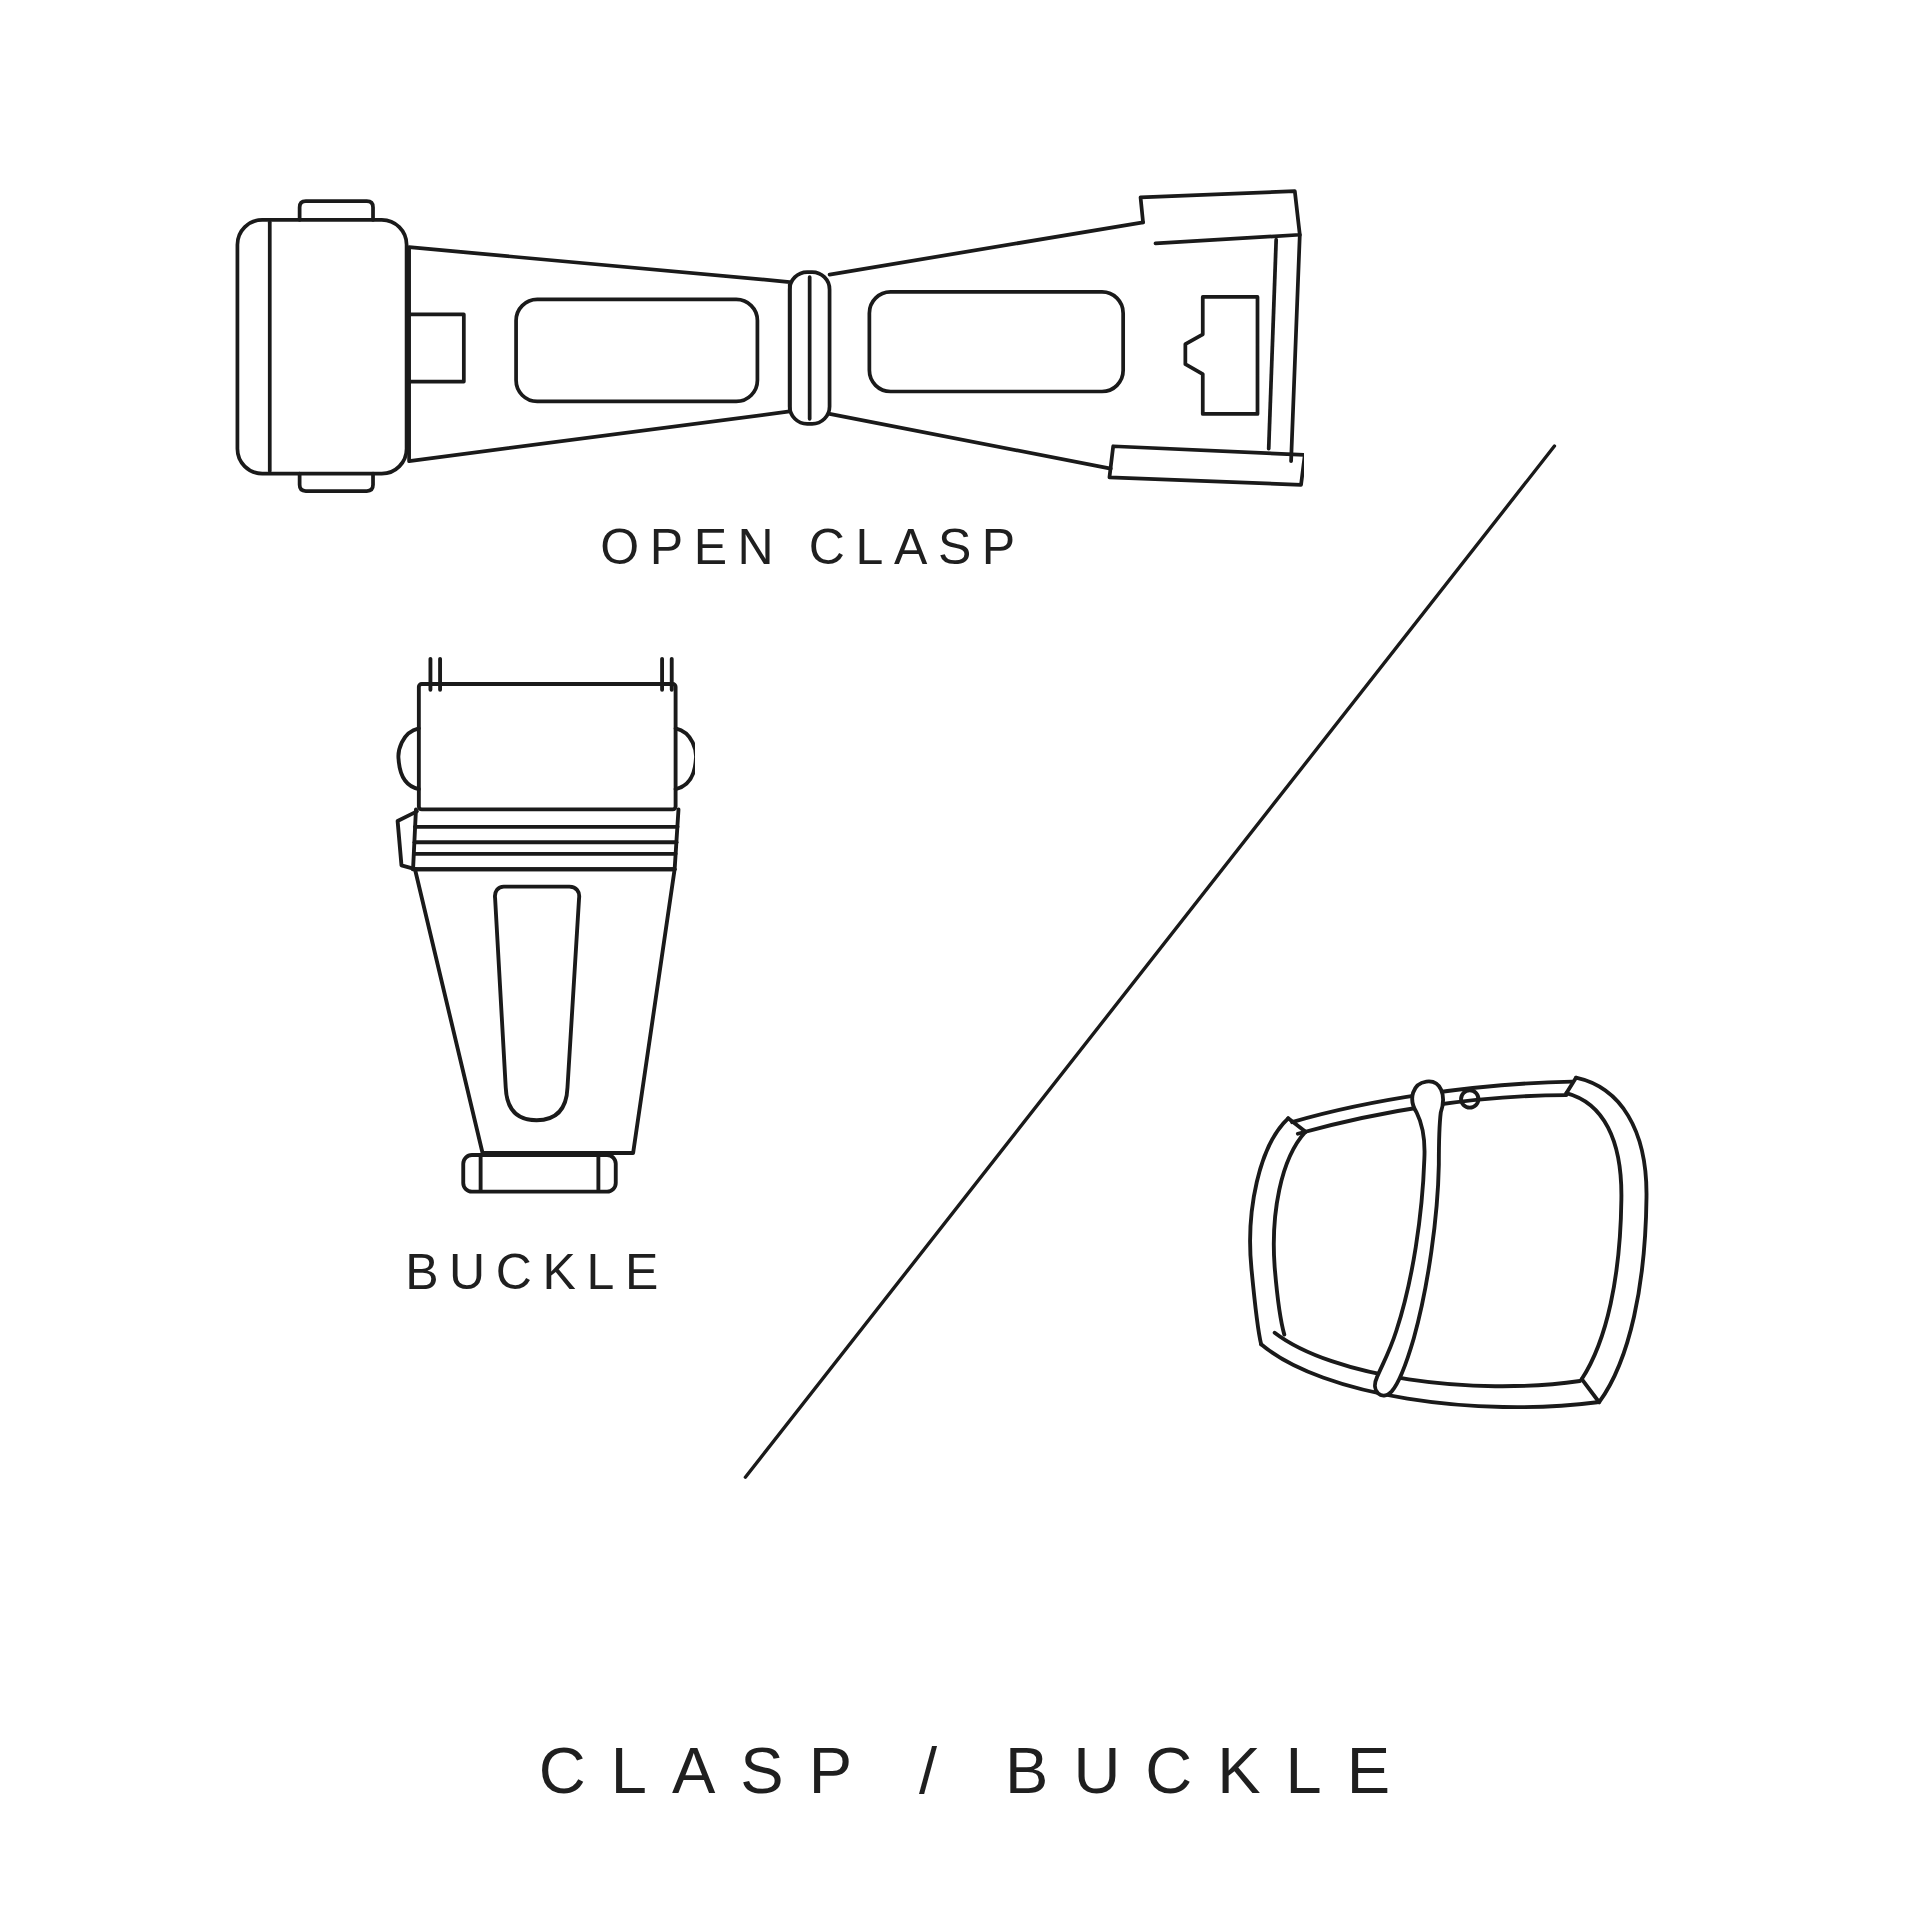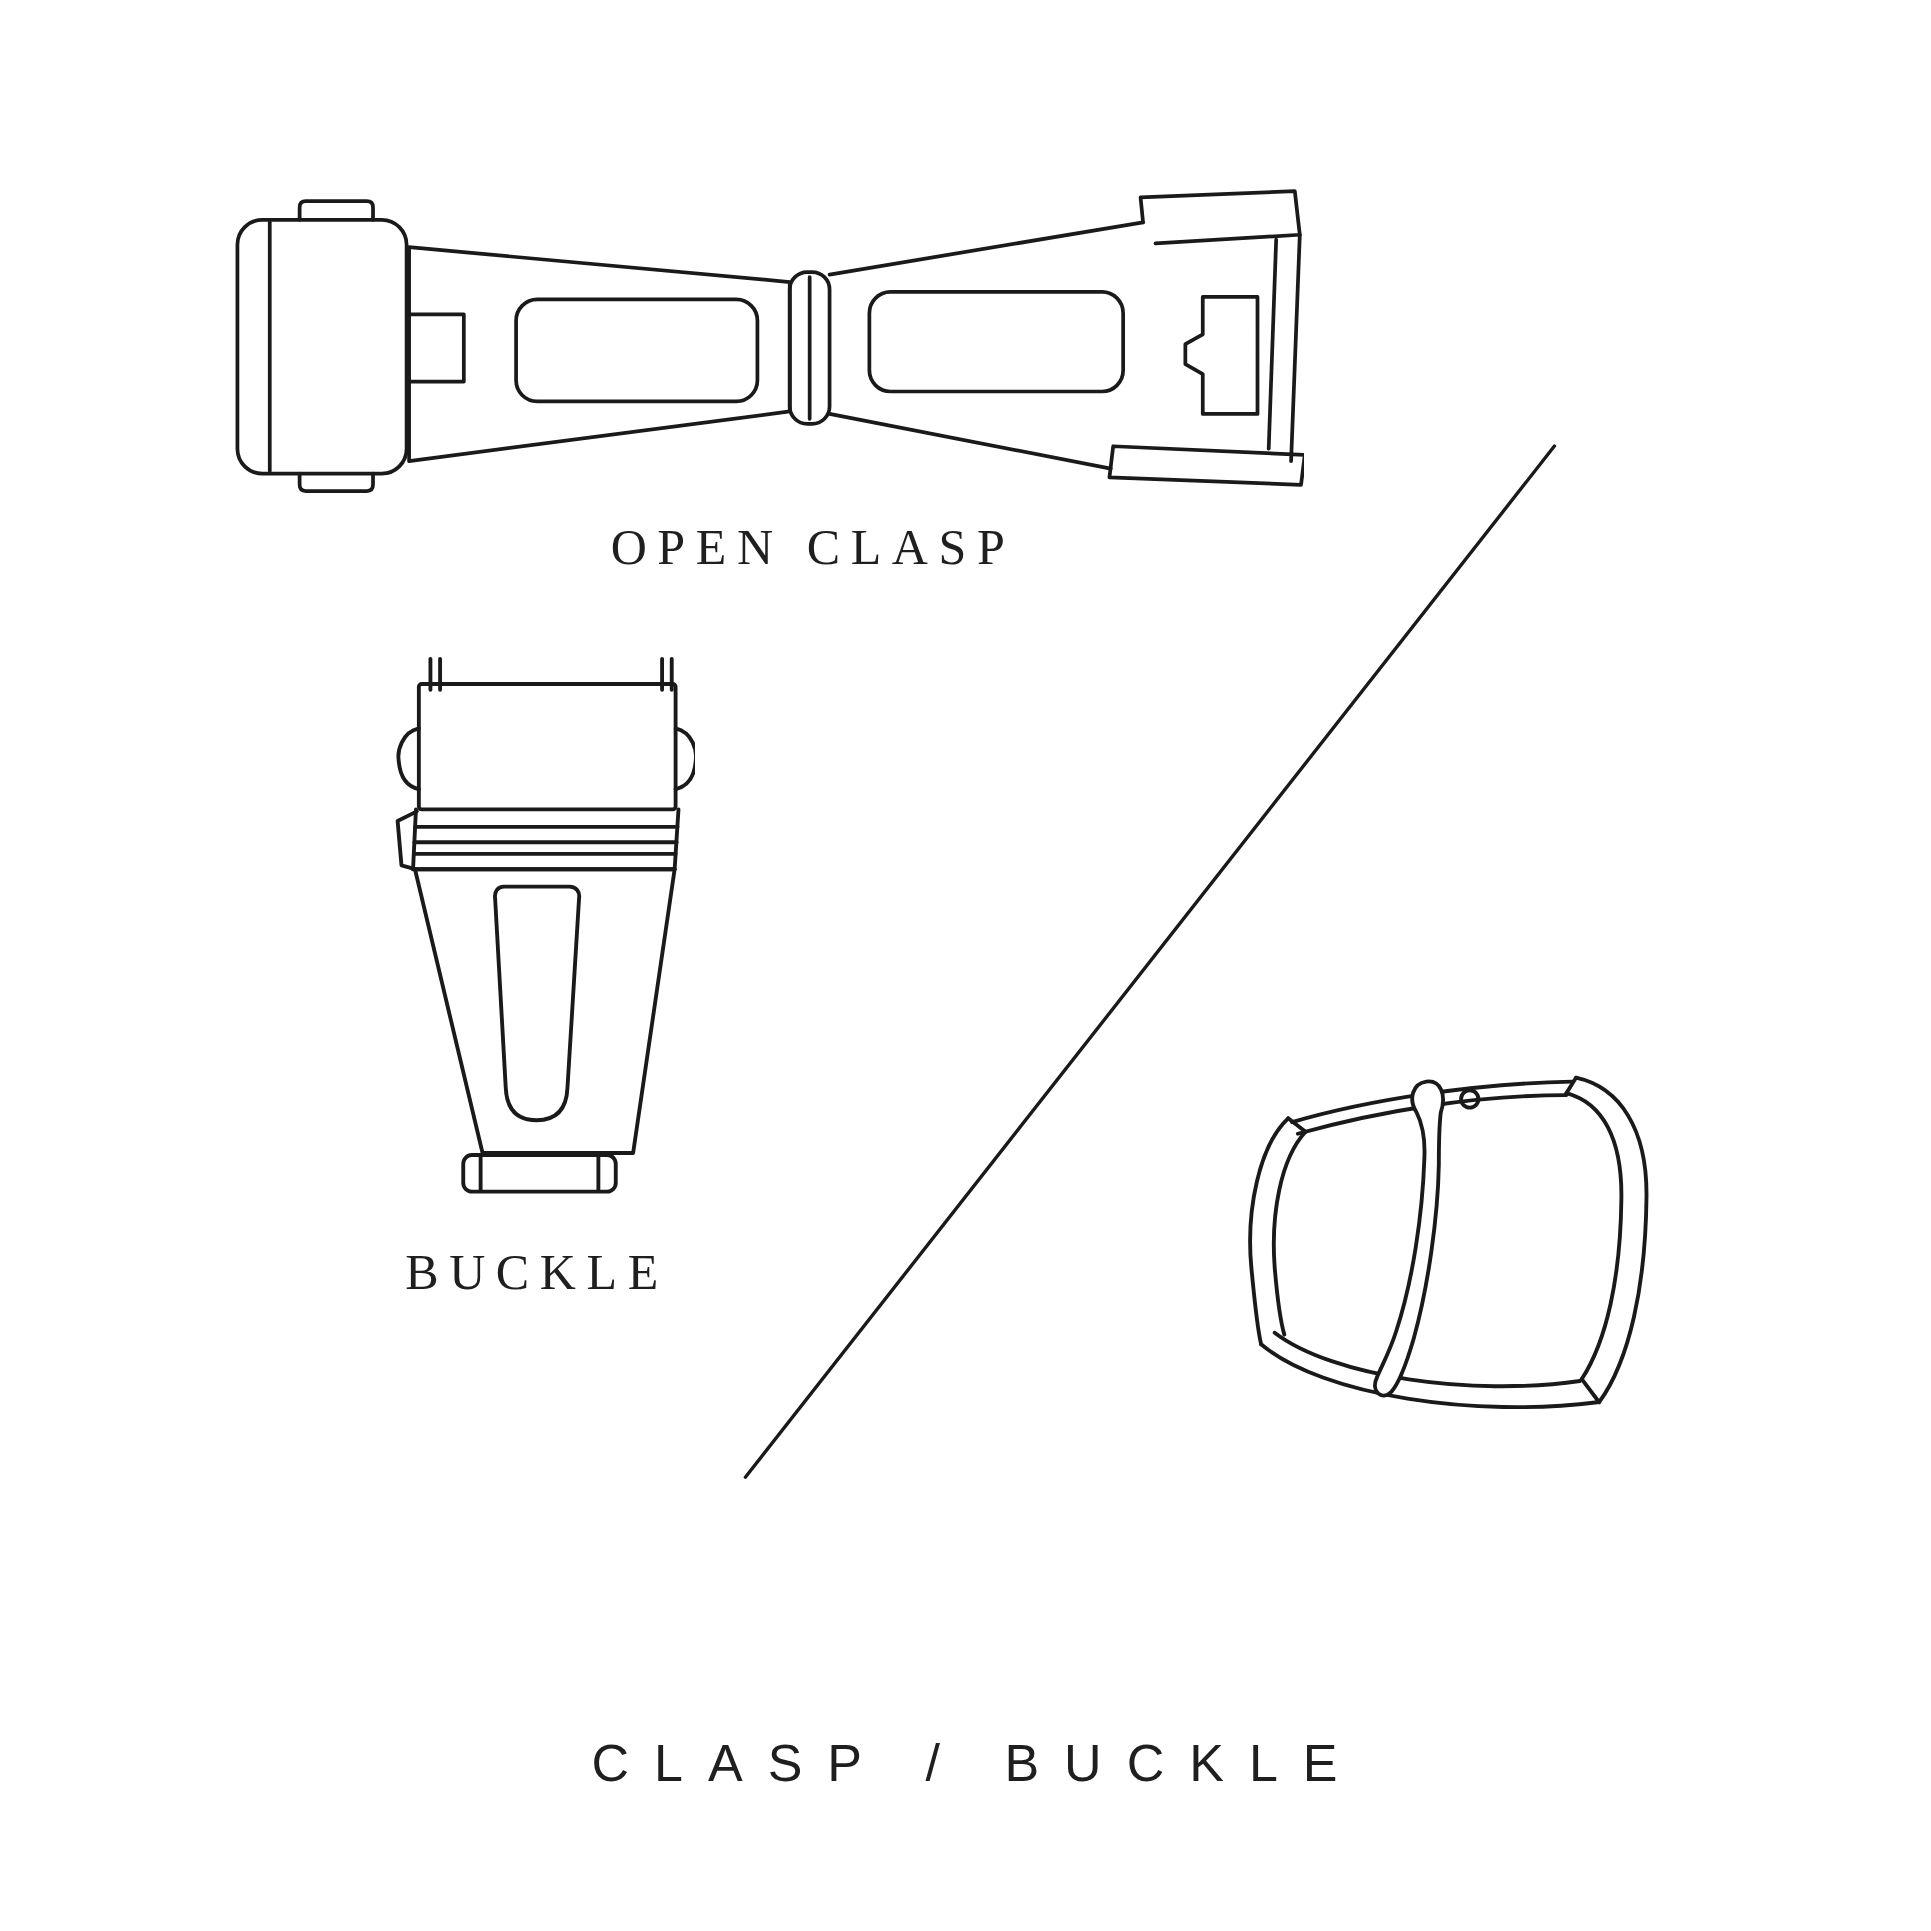--- a/index.html
+++ b/index.html
@@ -47,28 +47,27 @@
   }
   .caption {
     position: absolute;
     transform: translateX(-50%);
     color: var(--text, #1f1f1f);
     font-weight: 300;
     font-size: 50px;
     letter-spacing: 10.6px;
     white-space: nowrap;
     z-index: 3;
-    font-family: Liberation Serif, serif;
   }
   .title {
     position: absolute;
     transform: translateX(-50%);
     color: var(--text, #1f1f1f);
     font-weight: 300;
-    font-size: 52px;
+    font-size: 65px;
     letter-spacing: 25px;
     white-space: nowrap;
     z-index: 3;
   }
 </style>
 </head>
 <body>
 
 <div class="canvas">
 

